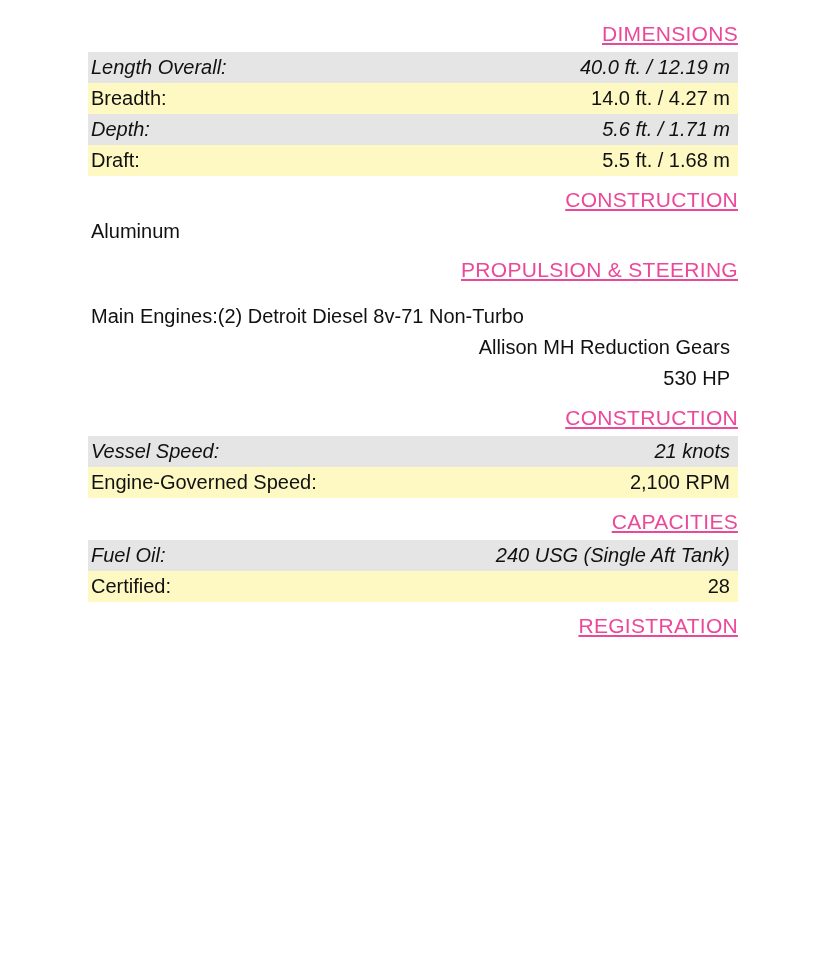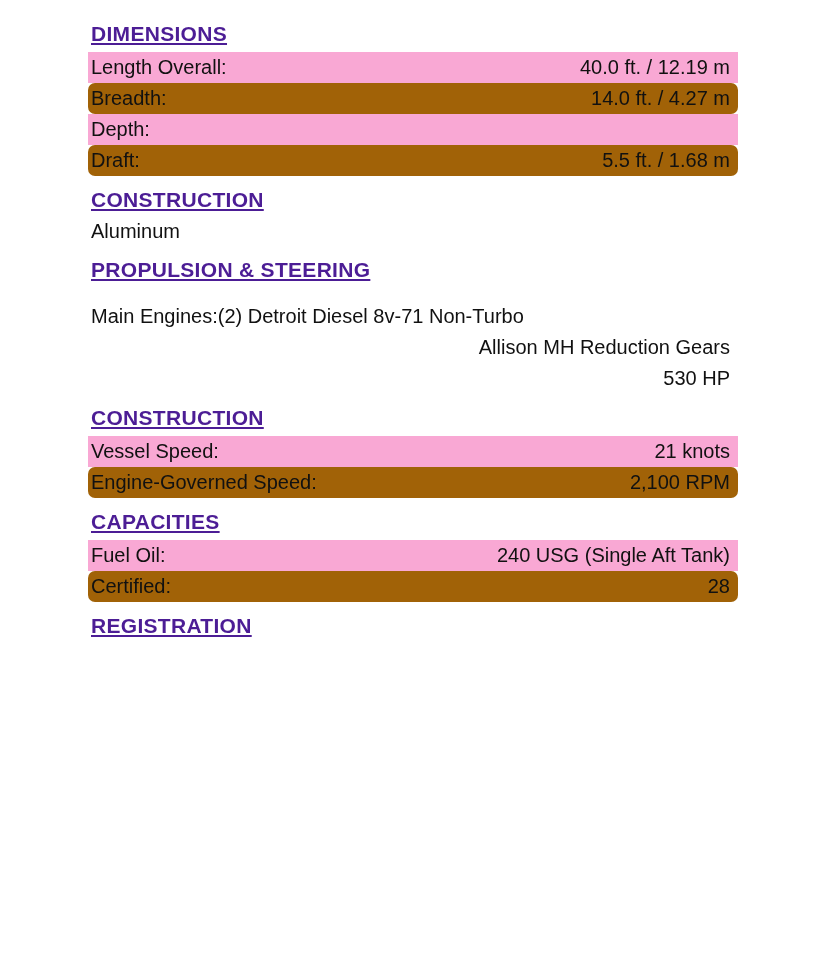--- a/index.html
+++ b/index.html
@@ -25,43 +25,44 @@
     position: absolute;
     left: 88px;
     top: 22px;
     width: 650px;
   }
   .section {
     margin-bottom: 0;
   }
   .section-title {
     font-size: 21px;
-    font-weight: bold;
+    font-weight: normal;
     text-decoration: underline;
     letter-spacing: 0.3px;
     padding: 0 0 2px 3px;
-    color: #4c1d95;
+    color: #ec4899;
+    text-align: right;
   }
   .section + .section .section-title {
     margin-top: 12px;
   }
   .rows {
     margin-top: 4px;
   }
   .row {
     display: flex;
     justify-content: space-between;
     align-items: baseline;
     font-size: 20px;
     line-height: 31px;
     padding: 0 8px 0 3px;
     box-sizing: border-box;
   }
-  .row.shade-dark { background: #f9a8d4; }
-  .row.shade-light { background: #a16207; border-radius: 7px; }
+  .row.shade-dark { background: #e5e5e5; font-style: italic; }
+  .row.shade-light { background: #fef9c3; }
   .row .label {
     text-align: left;
     white-space: nowrap;
   }
   .row .value {
     text-align: right;
     white-space: nowrap;
   }
   .plain-line {
     font-size: 20px;
@@ -99,20 +100,21 @@
         <div class="row shade-dark">
           <span class="label">Length Overall:</span>
           <span class="value">40.0 ft. / 12.19 m</span>
         </div>
         <div class="row shade-light">
           <span class="label">Breadth:</span>
           <span class="value">14.0 ft. / 4.27 m</span>
         </div>
         <div class="row shade-dark">
           <span class="label">Depth:</span>
+          <span class="value">5.6 ft. / 1.71 m</span>
         </div>
         <div class="row shade-light">
           <span class="label">Draft:</span>
           <span class="value">5.5 ft. / 1.68 m</span>
         </div>
       </div>
     </div>
 
     <div class="section">
       <div class="section-title">CONSTRUCTION</div>

